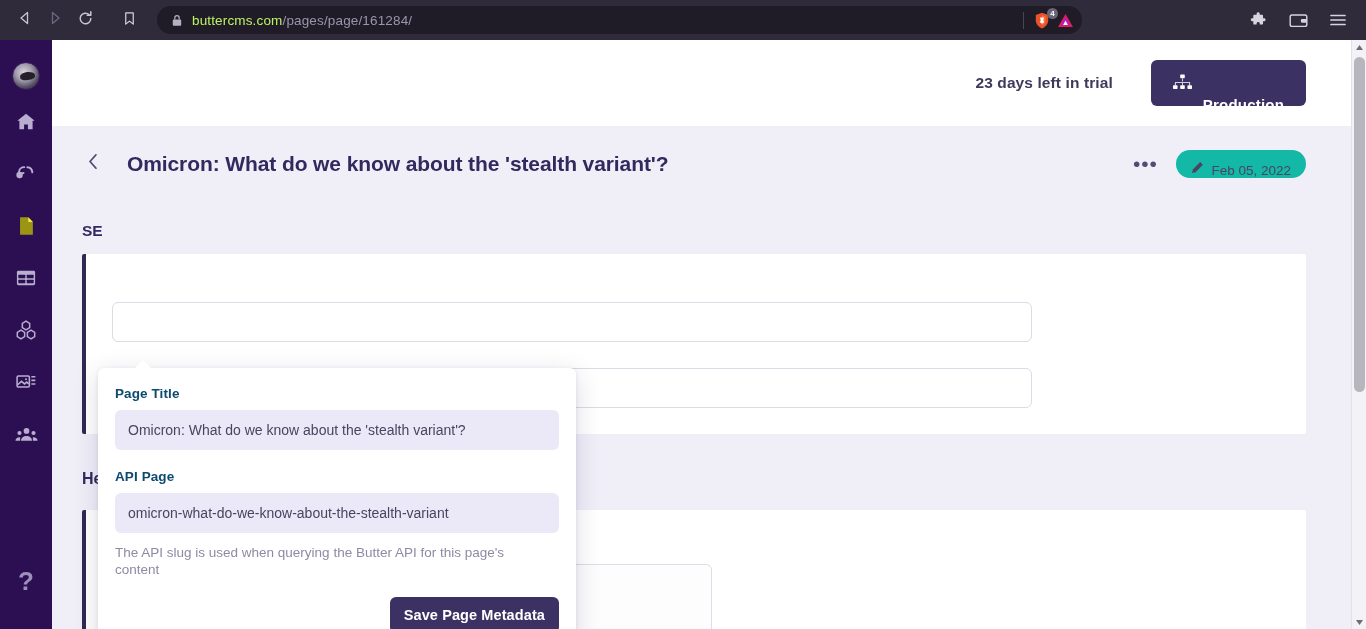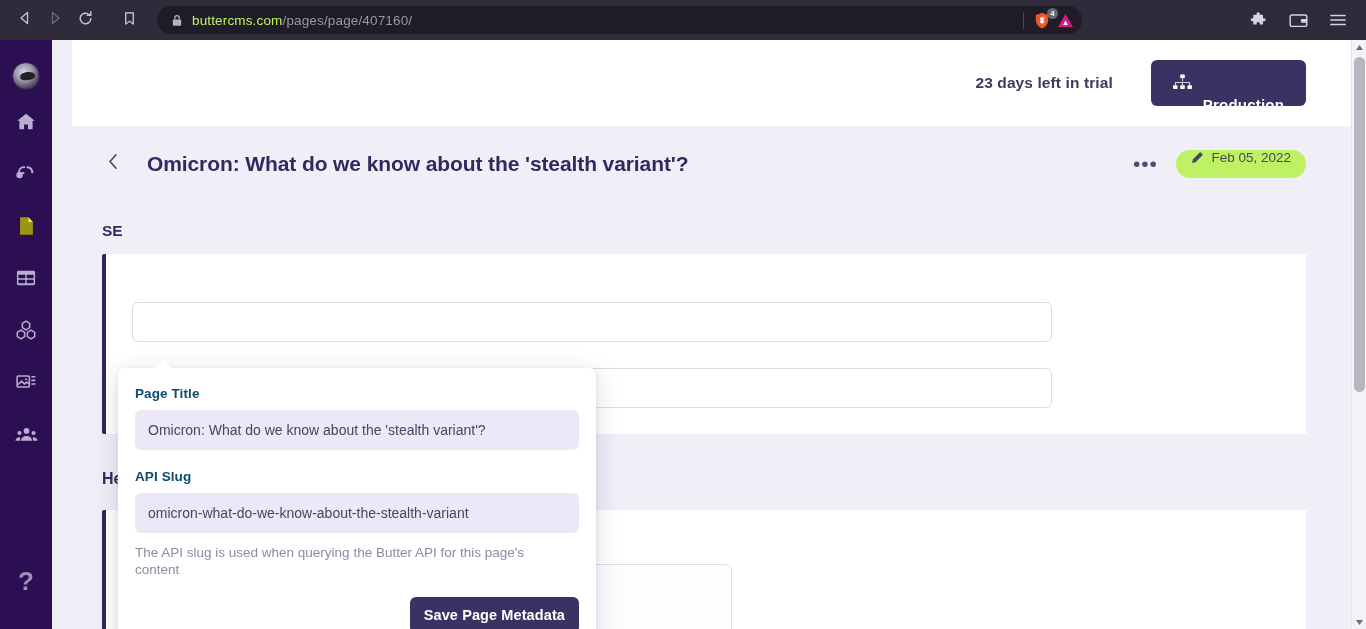--- a/index.html
+++ b/index.html
@@ -113,21 +113,21 @@
   .rail-help {
     margin-top: auto; margin-bottom: 30px;
     width: 36px; height: 36px;
     display: flex; align-items: center; justify-content: center;
     color: #9d8fbb; font-size: 26px; font-weight: bold;
   }
 
   
   .content {
     position: absolute; top: 0; left: 52px;
-    width: 1303px; height: 589px; padding-left: 20px;
+    width: 1303px; height: 589px;
   }
 
   
   .topbar {
     height: 86px; background: #ffffff;
     display: flex; align-items: center; justify-content: flex-end;
     padding-right: 49px;
   }
   .trial-text {
     font-size: 15.5px; font-weight: bold; color: #3d3a5c;
@@ -166,22 +166,22 @@
   }
   .head-right {
     margin-left: auto; display: flex; align-items: center;
     padding-right: 49px; gap: 18px;
   }
   .dots-btn {
     color: #514b77; font-size: 21px; letter-spacing: 1px;
     line-height: 10px; width: 26px; text-align: center;
   }
   .date-pill {
-    background: #bef264; border-radius: 16px;
-    height: 28px; display: flex; align-items: flex-start;
+    background: #14b8a6; border-radius: 16px;
+    height: 28px; display: flex; align-items: flex-end;
     gap: 7px; padding: 0 15px;
   }
   .date-pill .lbl { font-size: 13.5px; color: #4a4462; }
 
   
   .body-area { position: relative; }
   .section-label {
     font-size: 15.5px; font-weight: bold; color: #33295e;
     padding-left: 30px; height: 38px;
     display: flex; align-items: flex-end;
@@ -324,21 +324,21 @@
     </span>
   </div>
 
   <div class="urlbar">
     <span class="lock-icon">
       <svg width="12" height="13" viewBox="0 0 12 13">
           <rect x="1.8" y="5.4" width="8.4" height="6.4" rx="1.1" fill="currentColor"></rect>
           <path d="M3.8 5.4V3.8a2.2 2.2 0 0 1 4.4 0v1.6" fill="none" stroke="currentColor" stroke-width="1.25"></path>
         </svg>
     </span>
-    <span class="url-text"><span class="host">buttercms.com</span><span>/pages/page/407160/</span></span>
+    <span class="url-text"><span class="host">buttercms.com</span><span>/pages/page/161284/</span></span>
     <span class="url-right">
       <span class="brave-shield">
         <svg width="16" height="17" viewBox="0 0 16 17">
             <path d="M8 .8 14.2 3v5.4c0 4.1-3.6 7-6.2 8-2.6-1-6.2-3.9-6.2-8V3z" fill="#e8532a"></path>
             <path d="M8 3.2 11.6 4.4v4c0 2.6-2.1 4.5-3.6 5.2z" fill="#fb6d3a"></path>
             <path d="M6.1 5.6h3.8l-.6 3.1 1.1 1.2-2.4 1.9-2.4-1.9 1.1-1.2z" fill="#fff"></path>
           </svg>
         <span class="shield-badge">4</span>
       </span>
       <span class="tri-icon">
@@ -527,21 +527,21 @@
               <path d="M24 23.5 31 17l7 6.5"></path>
             </svg>
           </span>
         </div>
       </div>
 
       <div class="popover">
         <div class="pop-label">Page Title</div>
         <div class="pop-input">Omicron: What do we know about the 'stealth variant'?</div>
         <div class="pop-gap"></div>
-        <div class="pop-label">API Slug</div>
+        <div class="pop-label">API Page</div>
         <div class="pop-input">omicron-what-do-we-know-about-the-stealth-variant</div>
         <div class="pop-help">The API slug is used when querying the Butter API for this page's content</div>
         <div class="pop-actions">
           <button class="btn-save">Save Page Metadata</button>
         </div>
       </div>
 
     </div>
   </div>
 </div>

